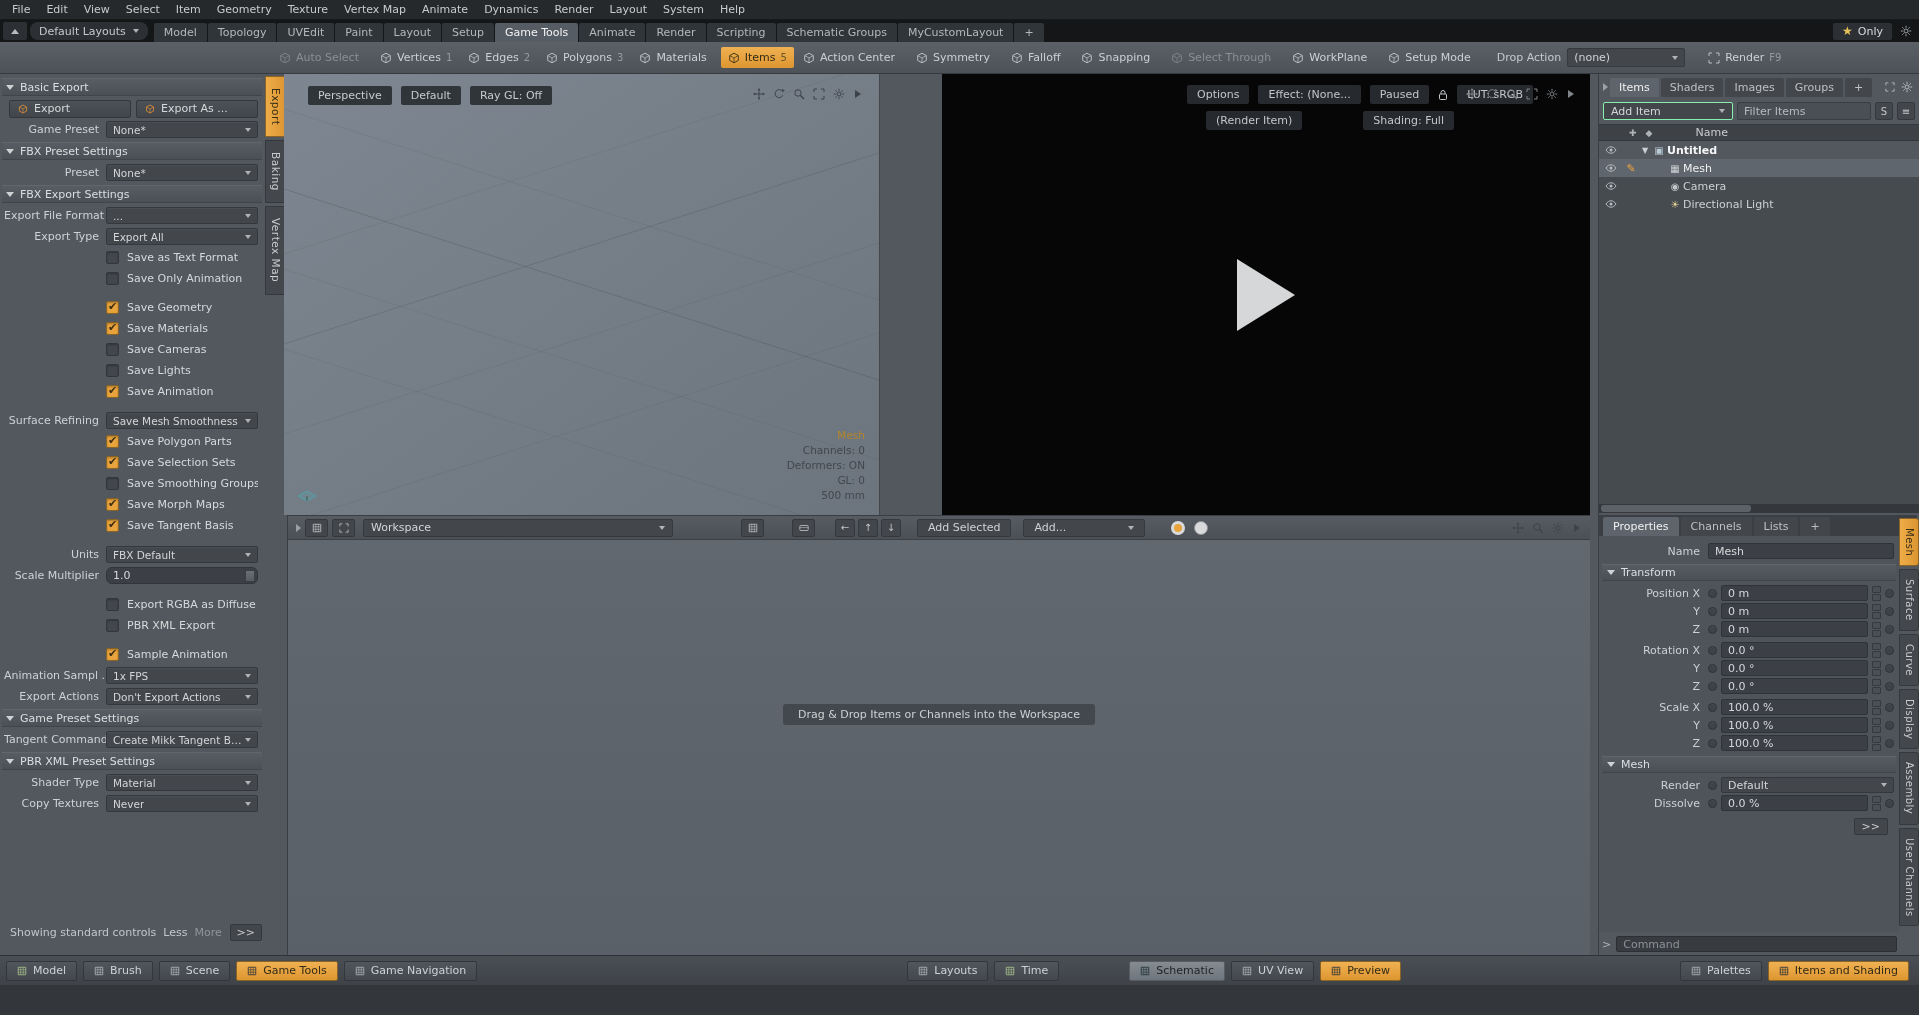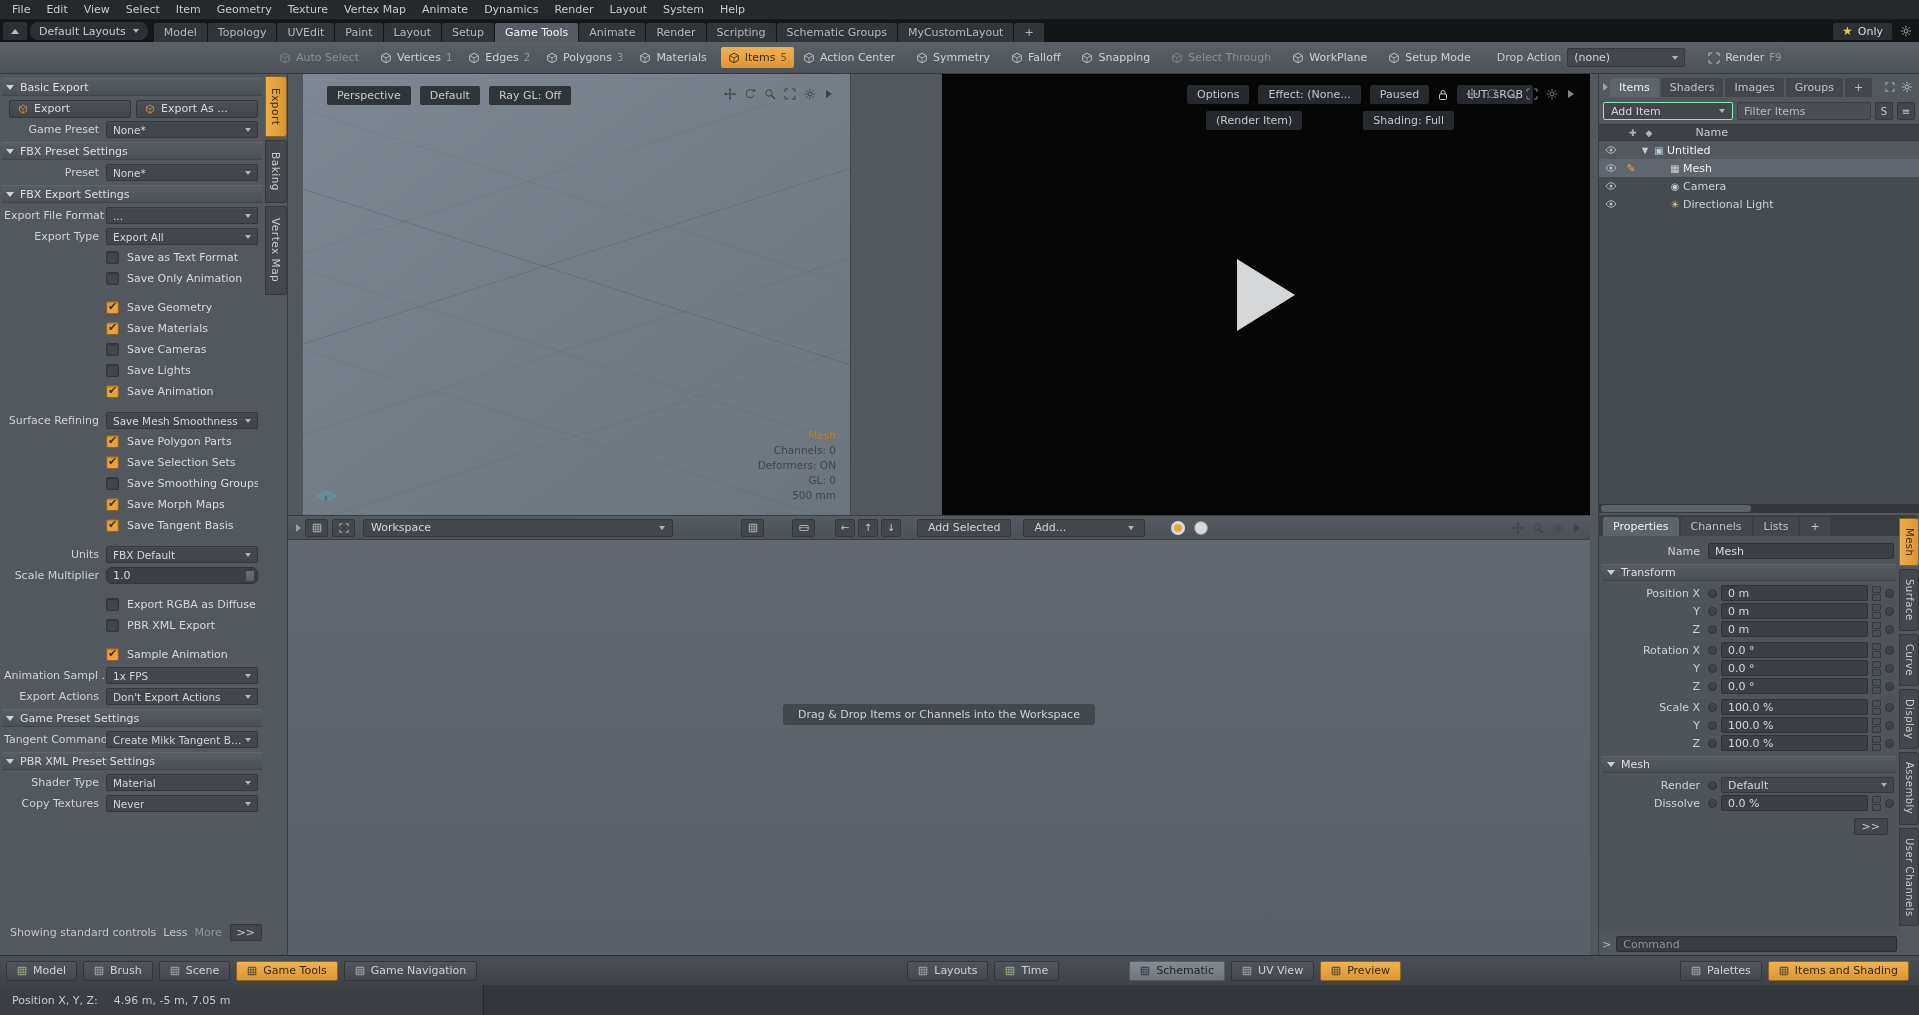--- a/index.html
+++ b/index.html
@@ -67,21 +67,21 @@
   .grip{margin-left:auto;width:10px;height:12px;background:linear-gradient(#6a7076,#575c62);border:1px solid #3a3e43;border-radius:1px;flex:none}
   .lp-gap{height:8px}
   .lp-footer{display:flex;align-items:center;gap:7px;color:#c3c6c9;width:252px;margin:30px 0 0 10px}
   .lpf-more{color:#90959a}
   .lpf-expand{margin-left:auto;background:#43474c;border:1px solid #34383c;border-radius:2px;padding:1px 6px;color:#c9ccce}
   .lp-tabs{position:absolute;top:2px;right:0;width:22px;display:flex;flex-direction:column;gap:3px}
   .vtab{writing-mode:vertical-rl;display:flex;align-items:center;justify-content:center;background:#44484d;border:1px solid #34383c;border-radius:0 3px 3px 0;color:#c9ccce;padding:11px 3px;letter-spacing:.5px;font-size:10.5px}
   .vtab.active{background:linear-gradient(90deg,#eead49,#db9530);color:#3a2e14;border-color:#8a6424}
 
   
-  .vp3d{position:absolute;left:303px;top:74px;width:548px;height:441px;background:linear-gradient(145deg,#7e8791 0%,#747d86 55%,#6c747d 100%);border-right:1px solid #43474c;overflow:hidden}
+  .vp3d{position:absolute;left:284px;top:74px;width:596px;height:441px;background:linear-gradient(145deg,#7e8791 0%,#747d86 55%,#6c747d 100%);border-right:1px solid #43474c;overflow:hidden}
   .vp-grid{position:absolute;left:0;top:0}
   .vp-btns{position:absolute;left:24px;top:12px;display:flex;gap:9px}
   .vp-btn{background:rgba(38,42,46,.88);border-radius:2px;padding:3px 10px;color:#c7cacc}
   .vp-icons{position:absolute;right:16px;top:14px;display:flex;gap:8px;color:#3d4248;align-items:center}
   .vp-info{position:absolute;right:14px;bottom:12px;text-align:right;color:#42474d;line-height:15px;font-size:10.5px}
   .vp-info .t{color:#b5862b}
   .gizmo{position:absolute;left:12px;bottom:10px}
 
   
   .preview{position:absolute;left:942px;top:74px;width:648px;height:441px;background:#060606;overflow:hidden}
@@ -124,21 +124,21 @@
   .rp-additem{display:flex;align-items:center;width:130px;height:18px;background:#43474c;border:1px solid #86efac;border-radius:2px;padding:0 7px;color:#d3d6d8}
   .rp-filter{flex:1;height:18px;background:#4a4f55;border:1px solid #3a3e42;border-radius:2px;color:#c3c7ca;padding:0 6px;min-width:0}
   .rp-filter::placeholder{color:#b6babd}
   .rp-sbtn{width:18px;height:18px;display:flex;align-items:center;justify-content:center;background:#43474c;border:1px solid #34383c;border-radius:2px;color:#c3c7ca;font-size:10px;flex:none}
   .rp-treehead{position:absolute;left:0;right:0;top:50px;height:17px;background:#3e4247;border-top:1px solid #33373b;border-bottom:1px solid #33373b;display:flex;align-items:center;color:#c9ccce;padding-left:30px;gap:9px}
   .th-ico{color:#aeb3b7;font-size:9px}
   .rp-treehead .nm{margin-left:34px}
   .rp-tree{position:absolute;left:0;right:0;top:67px;height:363px;background:#464b50}
   .tree-row{display:flex;align-items:center;height:18px;color:#ccd0d3}
   .tree-row.selected{background:#60666d;color:#eef0f1}
-  .tree-row.root .tr-label{font-weight:normal;color:#f4f5f6}
+  .tree-row.root .tr-label{font-weight:bold;color:#f4f5f6}
   .tree-eye{width:24px;display:flex;justify-content:center;color:#b9bdc1;flex:none}
   .tree-pen{width:16px;color:#e8a33d;font-size:11px;text-align:center;flex:none}
   .ind{display:inline-block;width:0;flex:none}
   .ind.d1{width:16px}
   .tr-arrow{width:12px;font-size:8px;color:#cdd0d2;text-align:center;flex:none}
   .tr-icon{width:16px;text-align:center;font-size:10px;flex:none}
   .icon-scene{color:#b7cad6}.icon-mesh{color:#d3d7da}.icon-camera{color:#c3c7ca}.icon-light{color:#e6d492}
   .rp-hscroll{position:absolute;left:0;right:0;top:430px;height:9px;background:#34383c}
   .rp-hscroll .thumb{position:absolute;left:2px;top:1px;width:150px;height:7px;background:#5b6167;border-radius:3px}
   .rp-proptabs{position:absolute;left:0;right:2px;top:441px;height:21px;background:#3b3f44;display:flex;align-items:flex-end;gap:2px;padding:0 4px 0 4px}
@@ -1199,19 +1199,15 @@
         <div class="bb-btn orange">
           <svg class="ic s10 bb-ic icon-dark">
             <use href="#i-grid"></use>
           </svg>
           <span>Items and Shading</span>
         </div>
       </div>
   </div>
 
   <div class="statusbar">
-    <div class="sb-cell sb-left">
-      <span>Position X, Y, Z:</span>
-      <span class="sb-val">4.96 m, -5 m, 7.05 m</span>
-    </div>
   </div>
 
 </div>
 
 </body></html>

